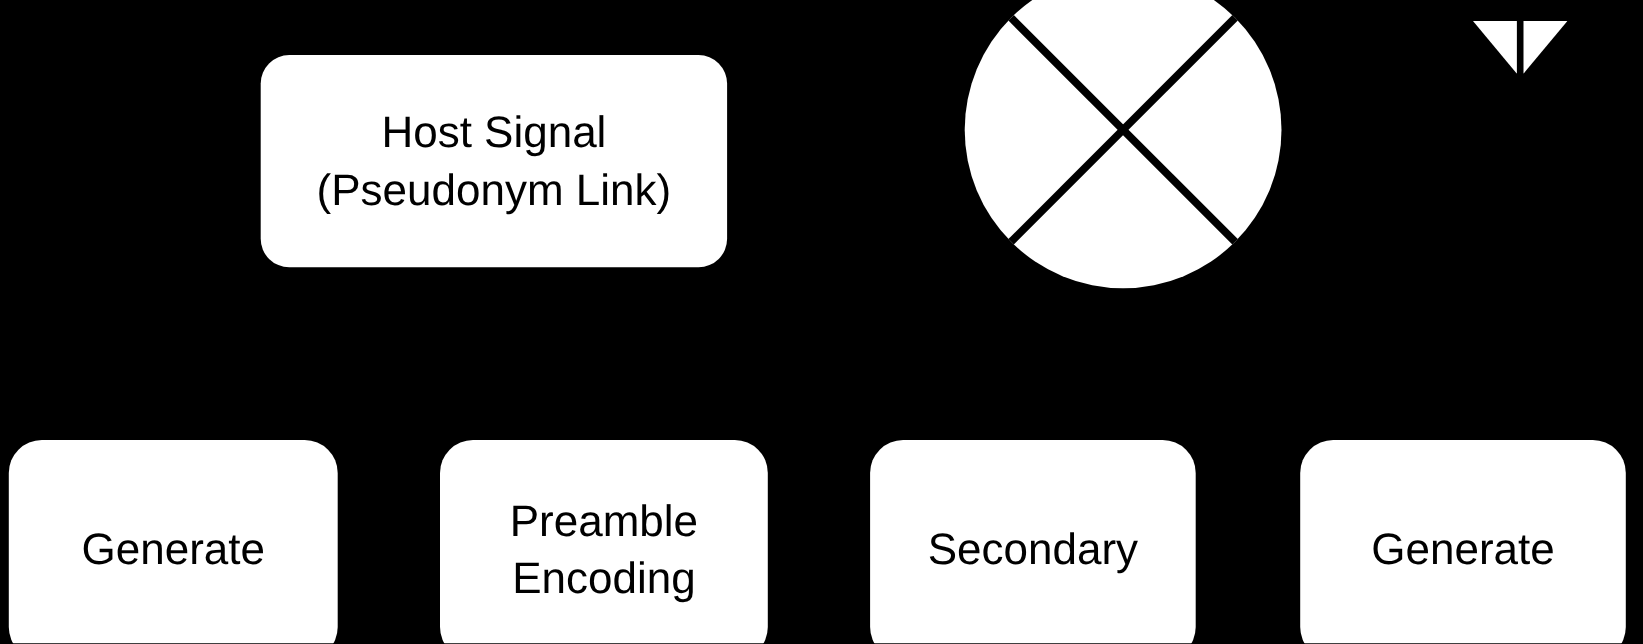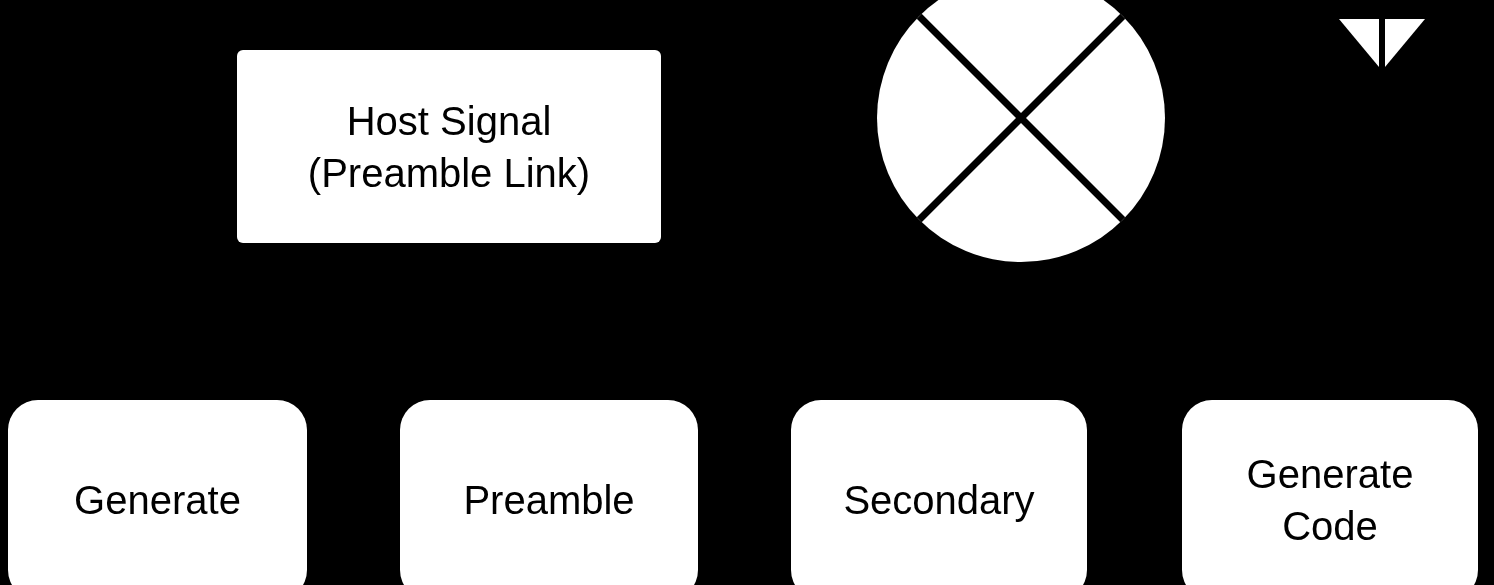--- a/index.html
+++ b/index.html
@@ -33,21 +33,21 @@
   .box .line {
     display: block;
     white-space: nowrap;
   }
 
   #host-signal-box {
     left: 237px;
     top: 50px;
     width: 424px;
     height: 193px;
-    border-radius: 6px;
+    border-radius: 26px;
     font-size: 40px;
     align-items: center;
   }
 
   .proc-box {
     top: 400px;
     height: 200px;
     border-radius: 30px;
     font-size: 40px;
   }
@@ -76,21 +76,21 @@
   }
   #antenna svg { display: block; width: 86px; height: 48px; }
 </style>
 </head>
 <body>
 
 <div id="canvas">
 
   <div class="box" id="host-signal-box">
     <span class="line">Host Signal</span>
-    <span class="line">(Preamble Link)</span>
+    <span class="line">(Pseudonym Link)</span>
   </div>
 
   <div id="mixer">
     <svg viewBox="0 0 290 290" xmlns="http://www.w3.org/2000/svg">
       <circle cx="145" cy="145" r="144" fill="#ffffff"></circle>
       <line x1="43.2" y1="43.2" x2="246.8" y2="246.8" stroke="#000000" stroke-width="7"></line>
       <line x1="246.8" y1="43.2" x2="43.2" y2="246.8" stroke="#000000" stroke-width="7"></line>
     </svg>
   </div>
 
@@ -100,24 +100,24 @@
       <polygon points="46,0 86,0 46,48" fill="#ffffff"></polygon>
     </svg>
   </div>
 
   <div class="box proc-box" id="box-generate-pseudonym">
     <span class="line">Generate</span>
   </div>
 
   <div class="box proc-box" id="box-hamming-encoding">
     <span class="line">Preamble</span>
+    <span class="line">Encoding</span>
   </div>
 
   <div class="box proc-box" id="box-add-preamble">
     <span class="line">Secondary</span>
   </div>
 
   <div class="box proc-box" id="box-generate-code">
     <span class="line">Generate</span>
-    <span class="line">Code</span>
   </div>
 
 </div>
 
 </body></html>

